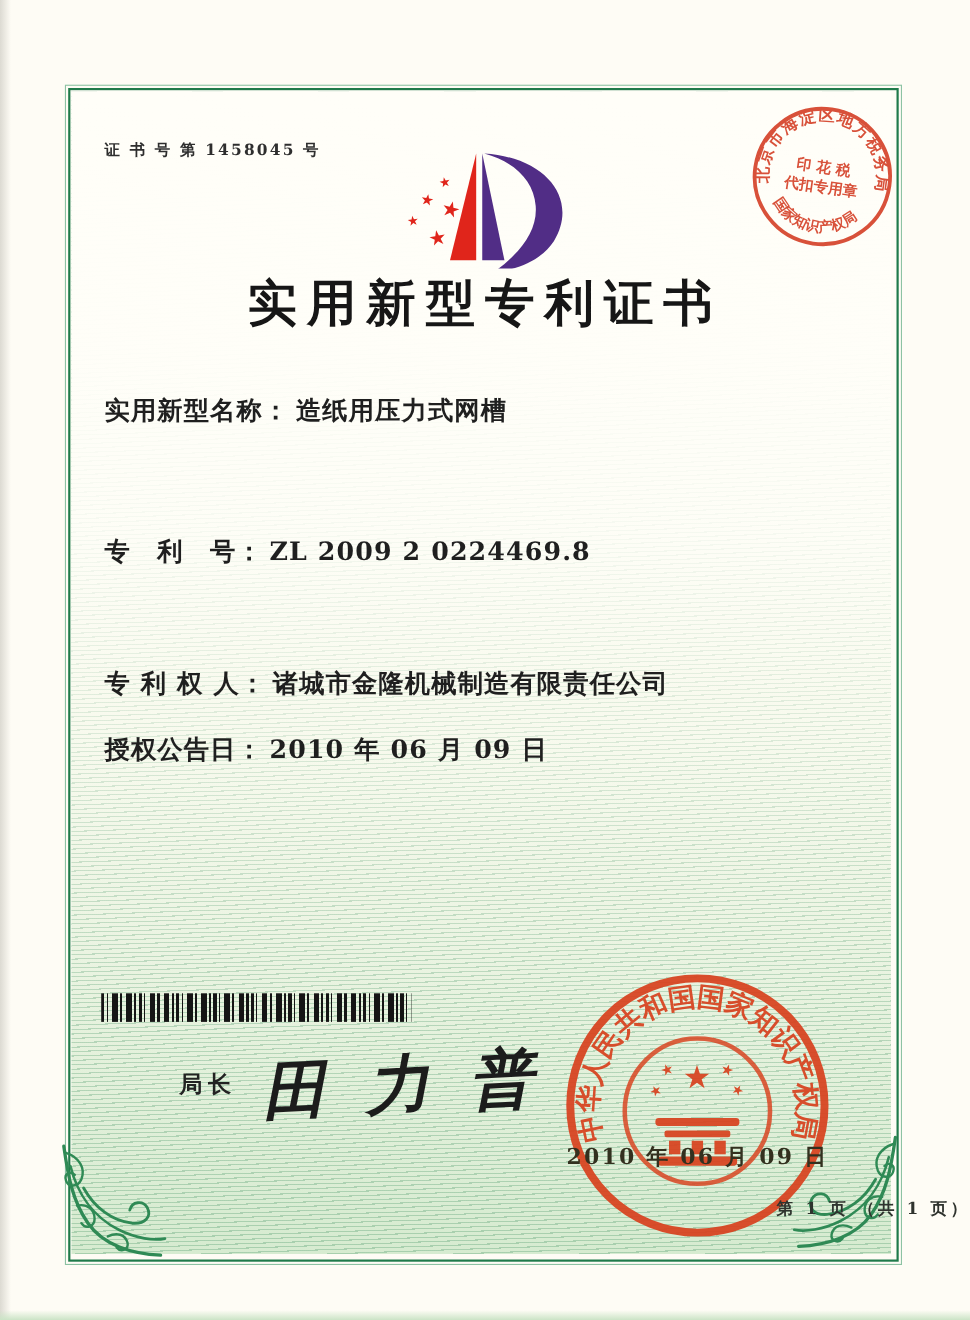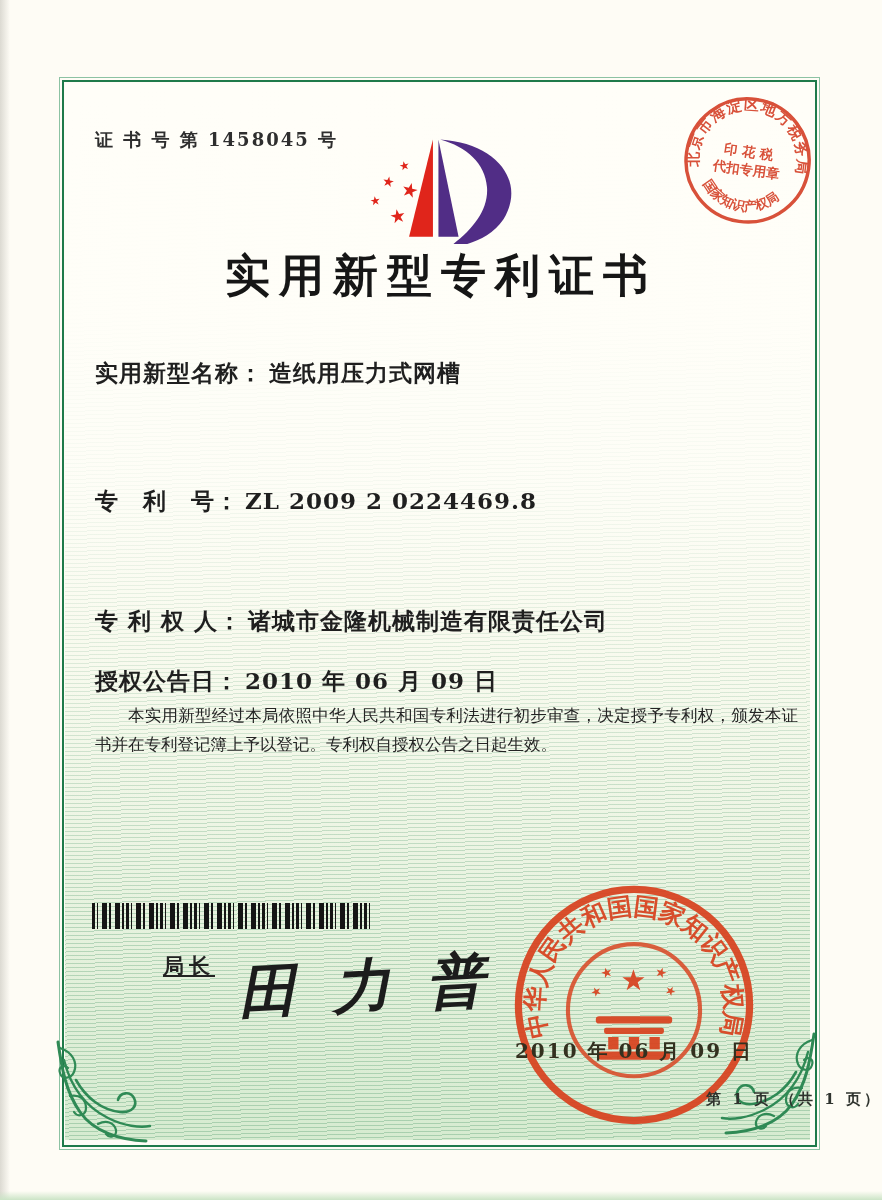--- a/index.html
+++ b/index.html
@@ -30,21 +30,21 @@
   }
   .border-frame{
     position:absolute;left:62px;top:80px;width:751px;height:1063px;
     border:2px solid #1f7a4a;outline:1px solid #8cc2a3;outline-offset:2px;
     pointer-events:none;
   }
   .corner-ornament{position:absolute;z-index:3;}
   .corner-ornament.left{left:50px;top:1040px;}
   .corner-ornament.right{left:712px;top:1032px;transform:scaleX(-1);}
   .cert-number{
-    position:absolute;left:95px;top:128px;font-size:18px;letter-spacing:2px;
+    position:absolute;left:95px;top:128px;font-size:14px;letter-spacing:2px;
     color:#2e2e2e;font-weight:600;
   }
   .logo{position:absolute;left:336px;top:134px;width:214px;height:110px;}
   .cert-title{
     position:absolute;left:0;right:0;top:246px;text-align:center;
     font-size:45px;font-weight:700;letter-spacing:9px;color:#161616;
   }
   .field-row{position:absolute;left:95px;font-size:23px;color:#1f1f1f;
     font-weight:600;letter-spacing:1px;white-space:nowrap;}
   .field-row .value{margin-left:6px;}
@@ -56,22 +56,22 @@
   .barcode{
     position:absolute;left:92px;top:903px;width:282px;height:26px;
     background-image:repeating-linear-gradient(90deg,
       #151515 0 3px, transparent 3px 5px,
       #151515 5px 6px, transparent 6px 10px,
       #151515 10px 15px, transparent 15px 17px,
       #151515 17px 19px, transparent 19px 23px,
       #151515 23px 28px, transparent 28px 30px,
       #151515 30px 32px, transparent 32px 34px);
   }
-  .sig-label{position:absolute;left:163px;top:952px;font-size:21px;
-    letter-spacing:5px;color:#222;font-weight:600;text-decoration:underline;}
+  .sig-label{position:absolute;left:163px;top:972px;font-size:21px;
+    letter-spacing:5px;color:#222;font-weight:600;}
   .sig-name{
     position:absolute;left:238px;top:948px;font-size:58px;font-style:italic;
     font-weight:700;letter-spacing:8px;color:#1c1c1c;transform:rotate(-3deg);
     font-family:"DejaVu Serif",serif;white-space:nowrap;
   }
   .sipo-seal{position:absolute;left:505px;top:876px;width:258px;height:258px;opacity:.93;z-index:4;}
   .seal-date{
     position:absolute;left:512px;top:1038px;width:244px;text-align:center;z-index:5;
     font-size:20px;font-weight:700;letter-spacing:2px;color:#33301f;
   }
@@ -154,21 +154,20 @@
     <span>专　利　号：</span><span class="value">ZL 2009 2 0224469.8</span>
   </div>
   <div class="field-row" style="top:606px">
     <span>专 利 权 人：</span><span class="value">诸城市金隆机械制造有限责任公司</span>
   </div>
   <div class="field-row" style="top:666px">
     <span>授权公告日：</span><span class="value">2010 年 06 月 09 日</span>
   </div>
 
   <div class="body-text">
-    <p>本实用新型经过本局依照中华人民共和国专利法进行初步审查，决定授予专利权，颁发本证书并在专利登记簿上予以登记。专利权自授权公告之日起生效。</p>
   </div>
 
   <div class="barcode"></div>
 
   <div class="sig-label">局长</div>
   <div class="sig-name">田 力 普</div>
 
   <svg class="sipo-seal" viewBox="0 0 250 250">
     <defs>
       <path id="sealArc" d="M42,155 A88,88 0 1 1 208,155"></path>

